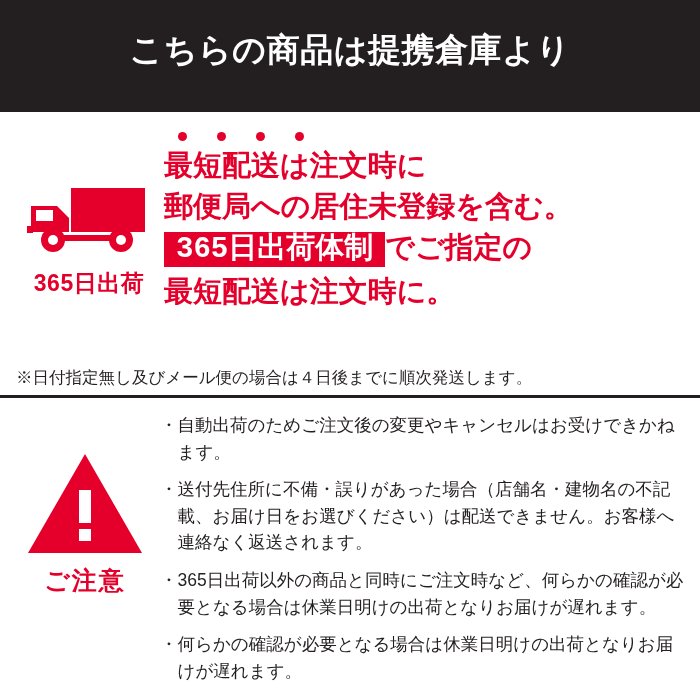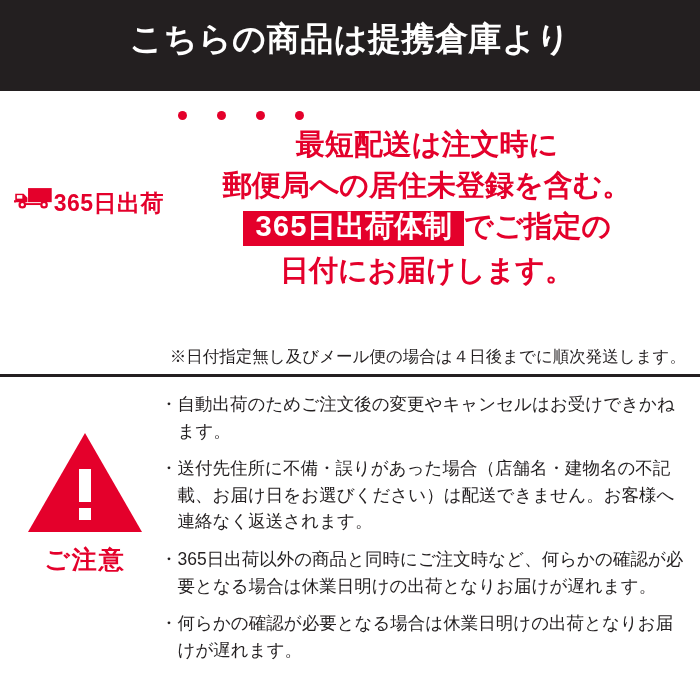--- a/index.html
+++ b/index.html
@@ -16,21 +16,21 @@
     position: relative;
     background: #ffffff;
     overflow: hidden;
     box-sizing: border-box;
   }
 
   
   .header {
     background: #231f20;
     color: #ffffff;
-    height: 91px;
+    height: 112px;
     box-sizing: border-box;
     display: flex;
     flex-direction: column;
     align-items: center;
     justify-content: center;
     padding: 4px 0 16px 0;
   }
   .header .line {
     font-size: 33px;
     font-weight: bold;
@@ -52,21 +52,21 @@
     display: flex;
     flex-direction: row;
     align-items: flex-start;
     padding: 6px 10px 0 14px;
     flex: 1;
   }
   .truck-col {
     width: 150px;
     flex: 0 0 150px;
     display: flex;
-    flex-direction: row;
+    flex-direction: column;
     align-items: center;
     padding-top: 52px;
   }
   .truck-icon {
     width: 124px;
     height: 78px;
   }
   .truck-label {
     color: #e4002b;
     font-size: 23px;
@@ -90,34 +90,32 @@
     height: 9px;
     background: #e4002b;
     border-radius: 50%;
   }
   .red-line {
     color: #e4002b;
     font-size: 29px;
     font-weight: bold;
     line-height: 1.42;
     white-space: nowrap;
-    text-align: center;
   }
   .hl {
     background: #e4002b;
     color: #ffffff;
     padding: 1px 12px;
     font-family: Liberation Mono, monospace;
   }
   .note {
     color: #231f20;
     font-size: 16.5px;
     padding: 10px 14px 0 16px;
     white-space: nowrap;
-    text-align: right;
   }
 
   
   .caution {
     display: flex;
     flex-direction: row;
     padding: 12px 12px 0 10px;
     height: 299px;
     box-sizing: border-box;
   }
@@ -199,21 +197,21 @@
       <div class="delivery-text">
         <div class="dots">
           <span class="dot"></span>
           <span class="dot"></span>
           <span class="dot"></span>
           <span class="dot"></span>
         </div>
         <div class="red-line">最短配送は注文時に</div>
         <div class="red-line">郵便局への居住未登録を含む。</div>
         <div class="red-line"><span class="hl">365日出荷体制</span><span>でご指定の</span></div>
-        <div class="red-line">日付にお届けします。</div>
+        <div class="red-line">最短配送は注文時に。</div>
       </div>
     </div>
 
     <div class="note">※日付指定無し及びメール便の場合は４日後までに順次発送します。</div>
   </div>
 
   <div class="caution">
     <div class="caution-col">
       <svg class="warn-icon" viewBox="0 0 118 104">
         <path d="M59 2 L116 101 L2 101 Z" fill="#e4002b"></path>

